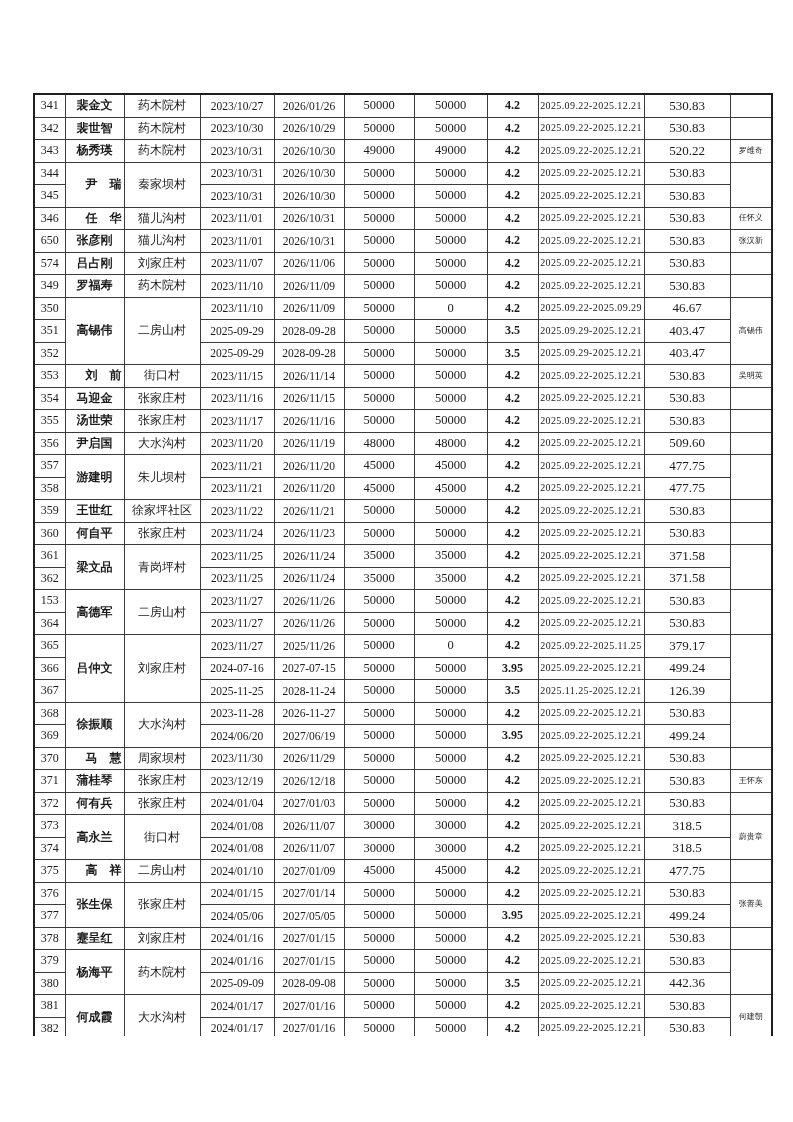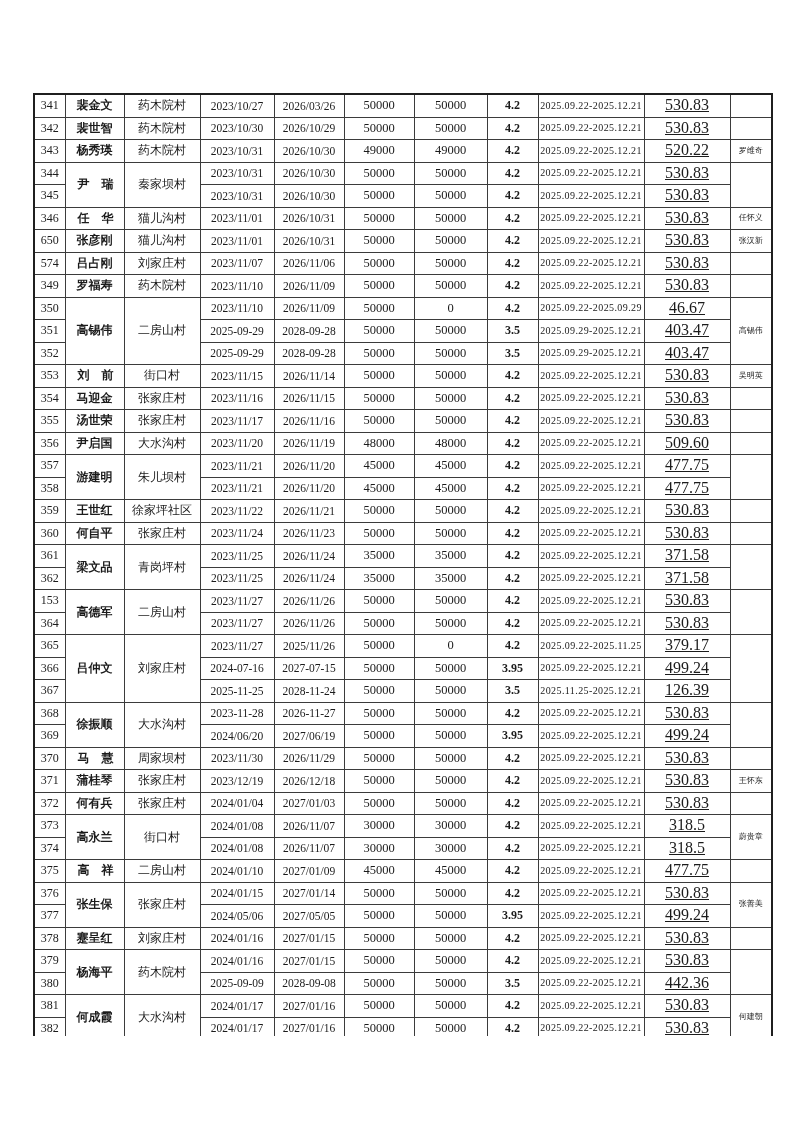--- a/index.html
+++ b/index.html
@@ -15,27 +15,27 @@
   }
   table.loan td{
     border:1px solid #3b3b3b;
     height:21.5px;padding:0;margin:0;
     text-align:center;vertical-align:middle;
     color:#1b1b1b;white-space:nowrap;overflow:hidden;
     line-height:1.05;
   }
   td.c-no{font-size:12px;}
   td.c-name{font-size:12px;font-weight:bold;}
-  td.c-name.two{letter-spacing:12px;padding-left:12px;}
+  td.c-name.two{letter-spacing:12px;padding-left:20px;}
   td.c-village{font-size:12px;}
   td.c-date{font-size:11.5px;}
   td.c-amt{font-size:12.5px;}
   td.c-rate{font-size:12px;font-weight:bold;}
   td.c-period{font-size:10px;letter-spacing:0.4px;}
-  td.c-interest{font-size:16px;text-decoration:underline;}
+  td.c-interest{font-size:13px;}
   td.c-note{font-size:8px;}
 </style>
 </head>
 <body>
 
 <div class="page">
   <table class="loan">
     <colgroup>
       <col style="width:31px">
         <col style="width:59px">
@@ -48,21 +48,21 @@
         <col style="width:106px">
       <col style="width:86px">
         <col style="width:42px">
     </colgroup>
     <tbody id="tbody">
         <tr>
           <td class="c-no">341</td>
           <td class="c-name">裴金文</td>
           <td class="c-village">药木院村</td>
           <td class="c-date">2023/10/27</td>
-          <td class="c-date">2026/03/26</td>
+          <td class="c-date">2026/01/26</td>
           <td class="c-amt">50000</td>
           <td class="c-amt">50000</td>
           <td class="c-rate">4.2</td>
           <td class="c-period">2025.09.22-2025.12.21</td>
           <td class="c-interest">530.83</td>
           <td class="c-note"></td>
         </tr>
         <tr>
           <td class="c-no">342</td>
           <td class="c-name">裴世智</td>

